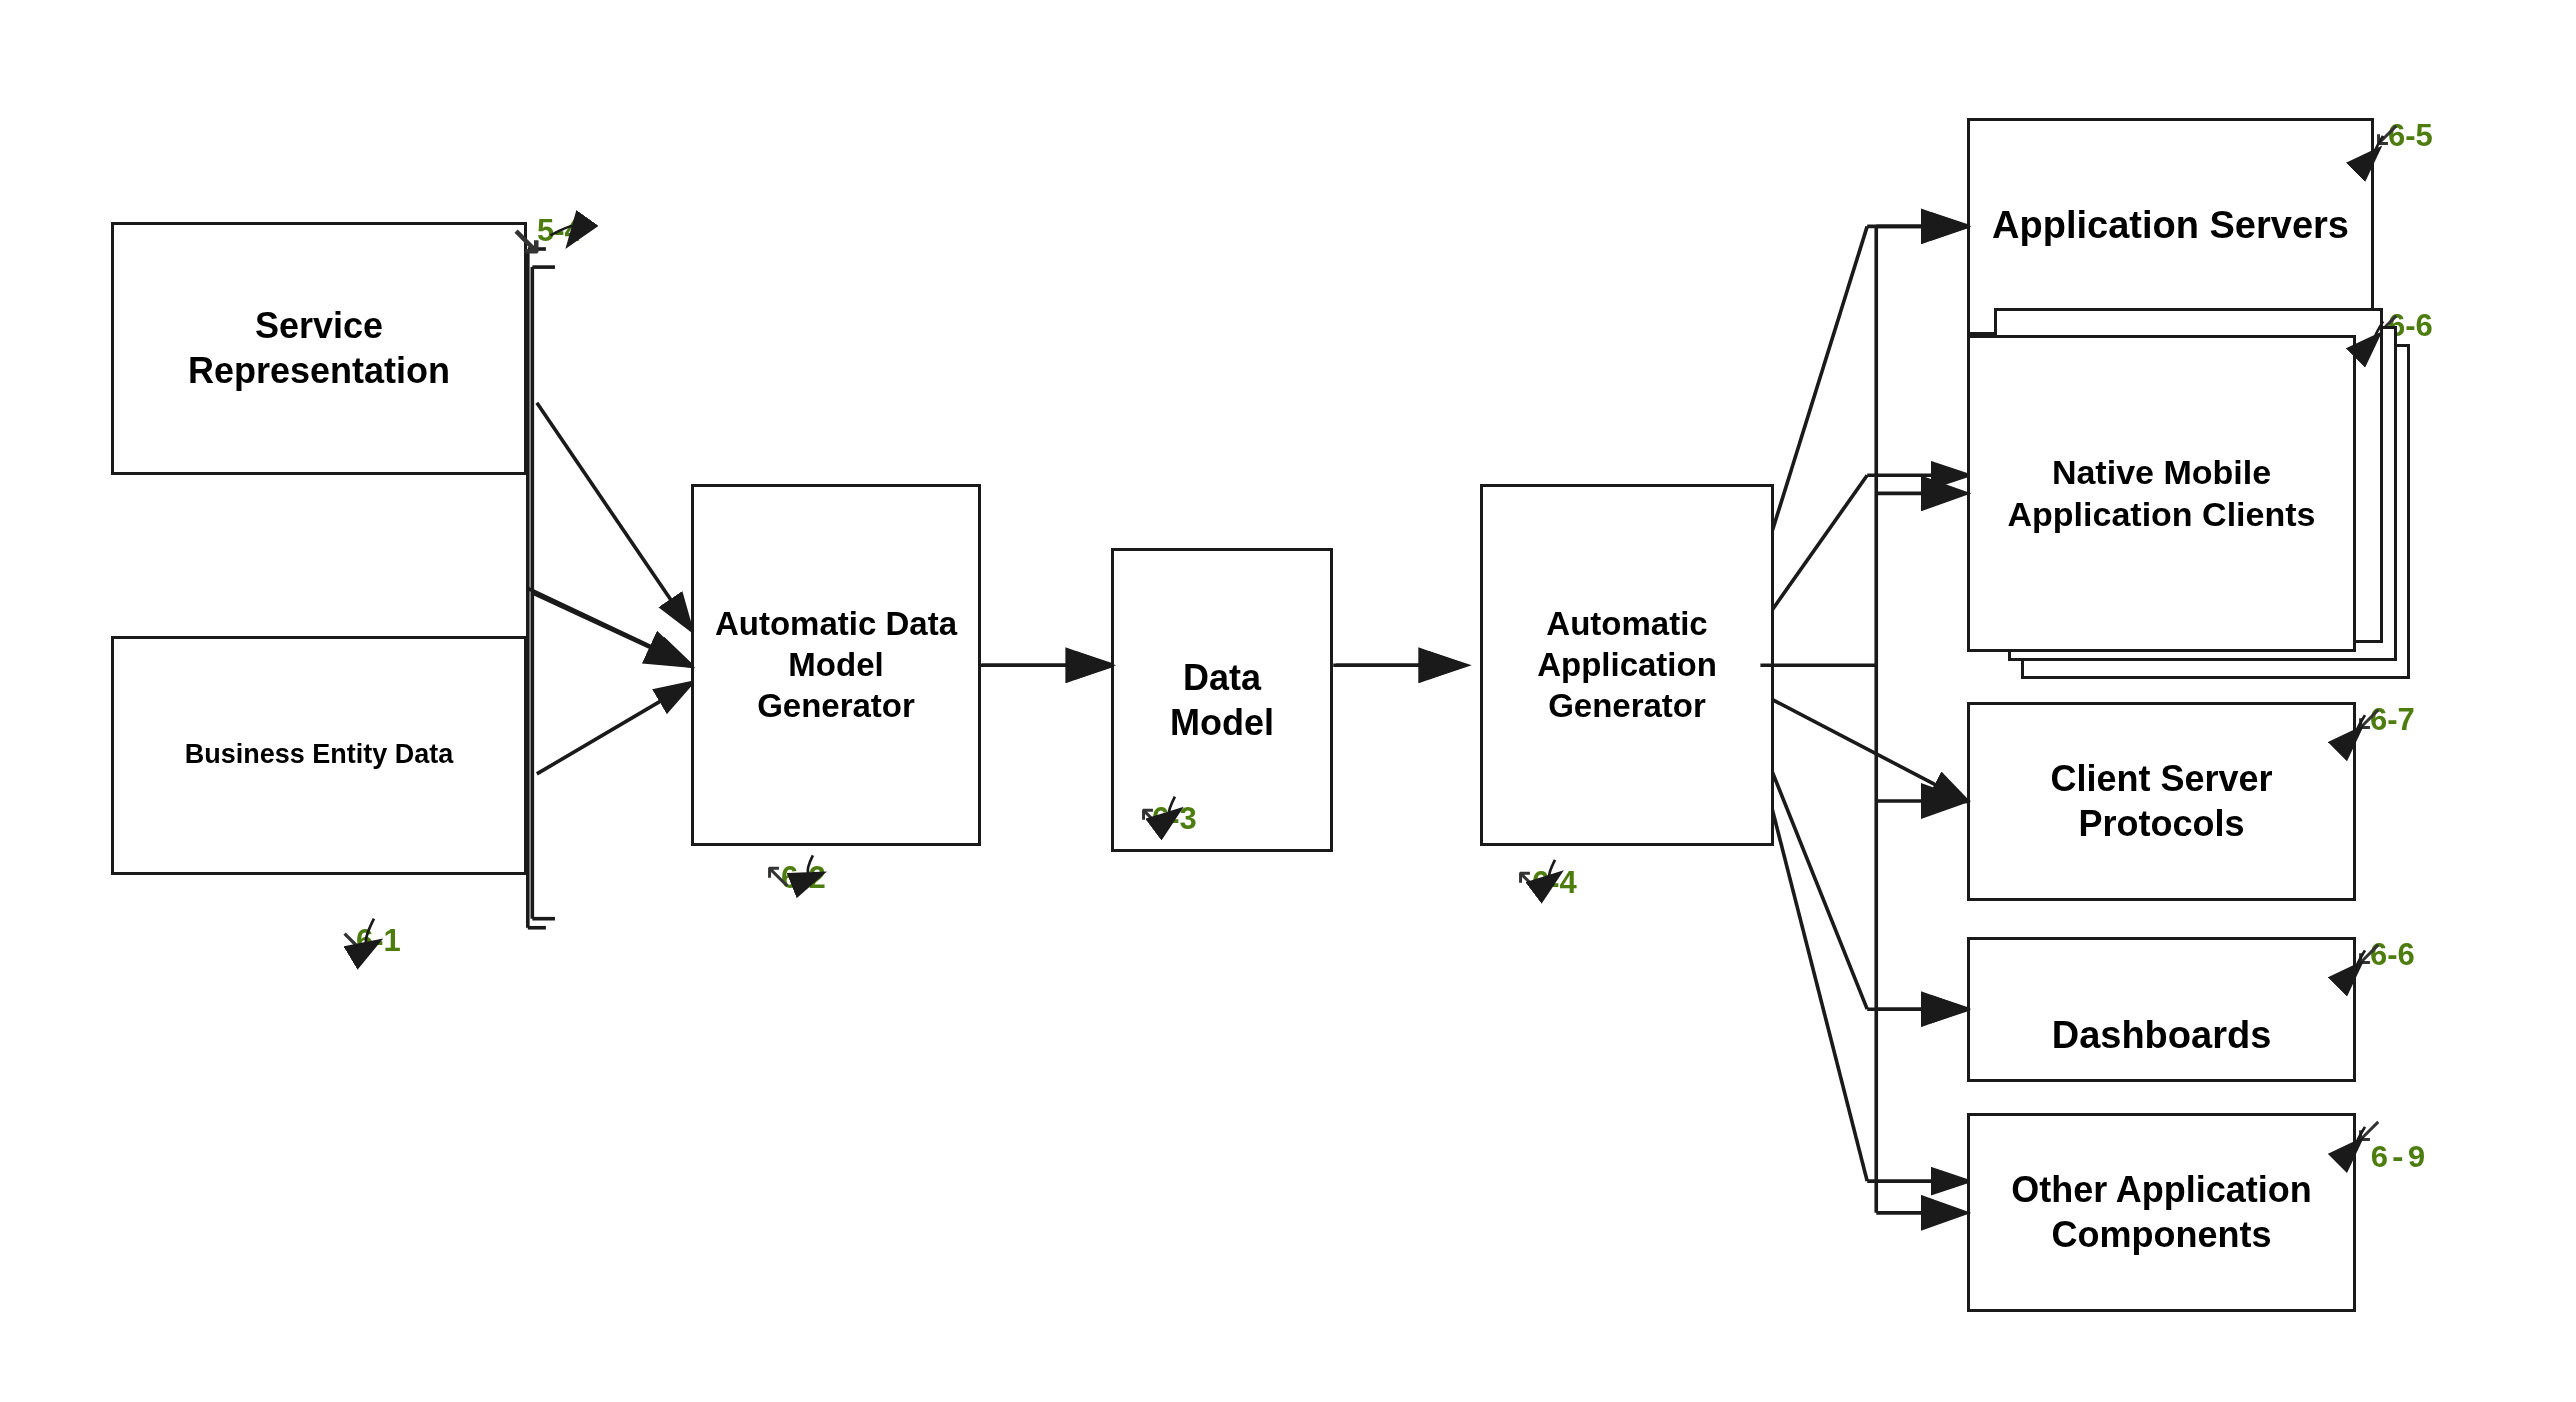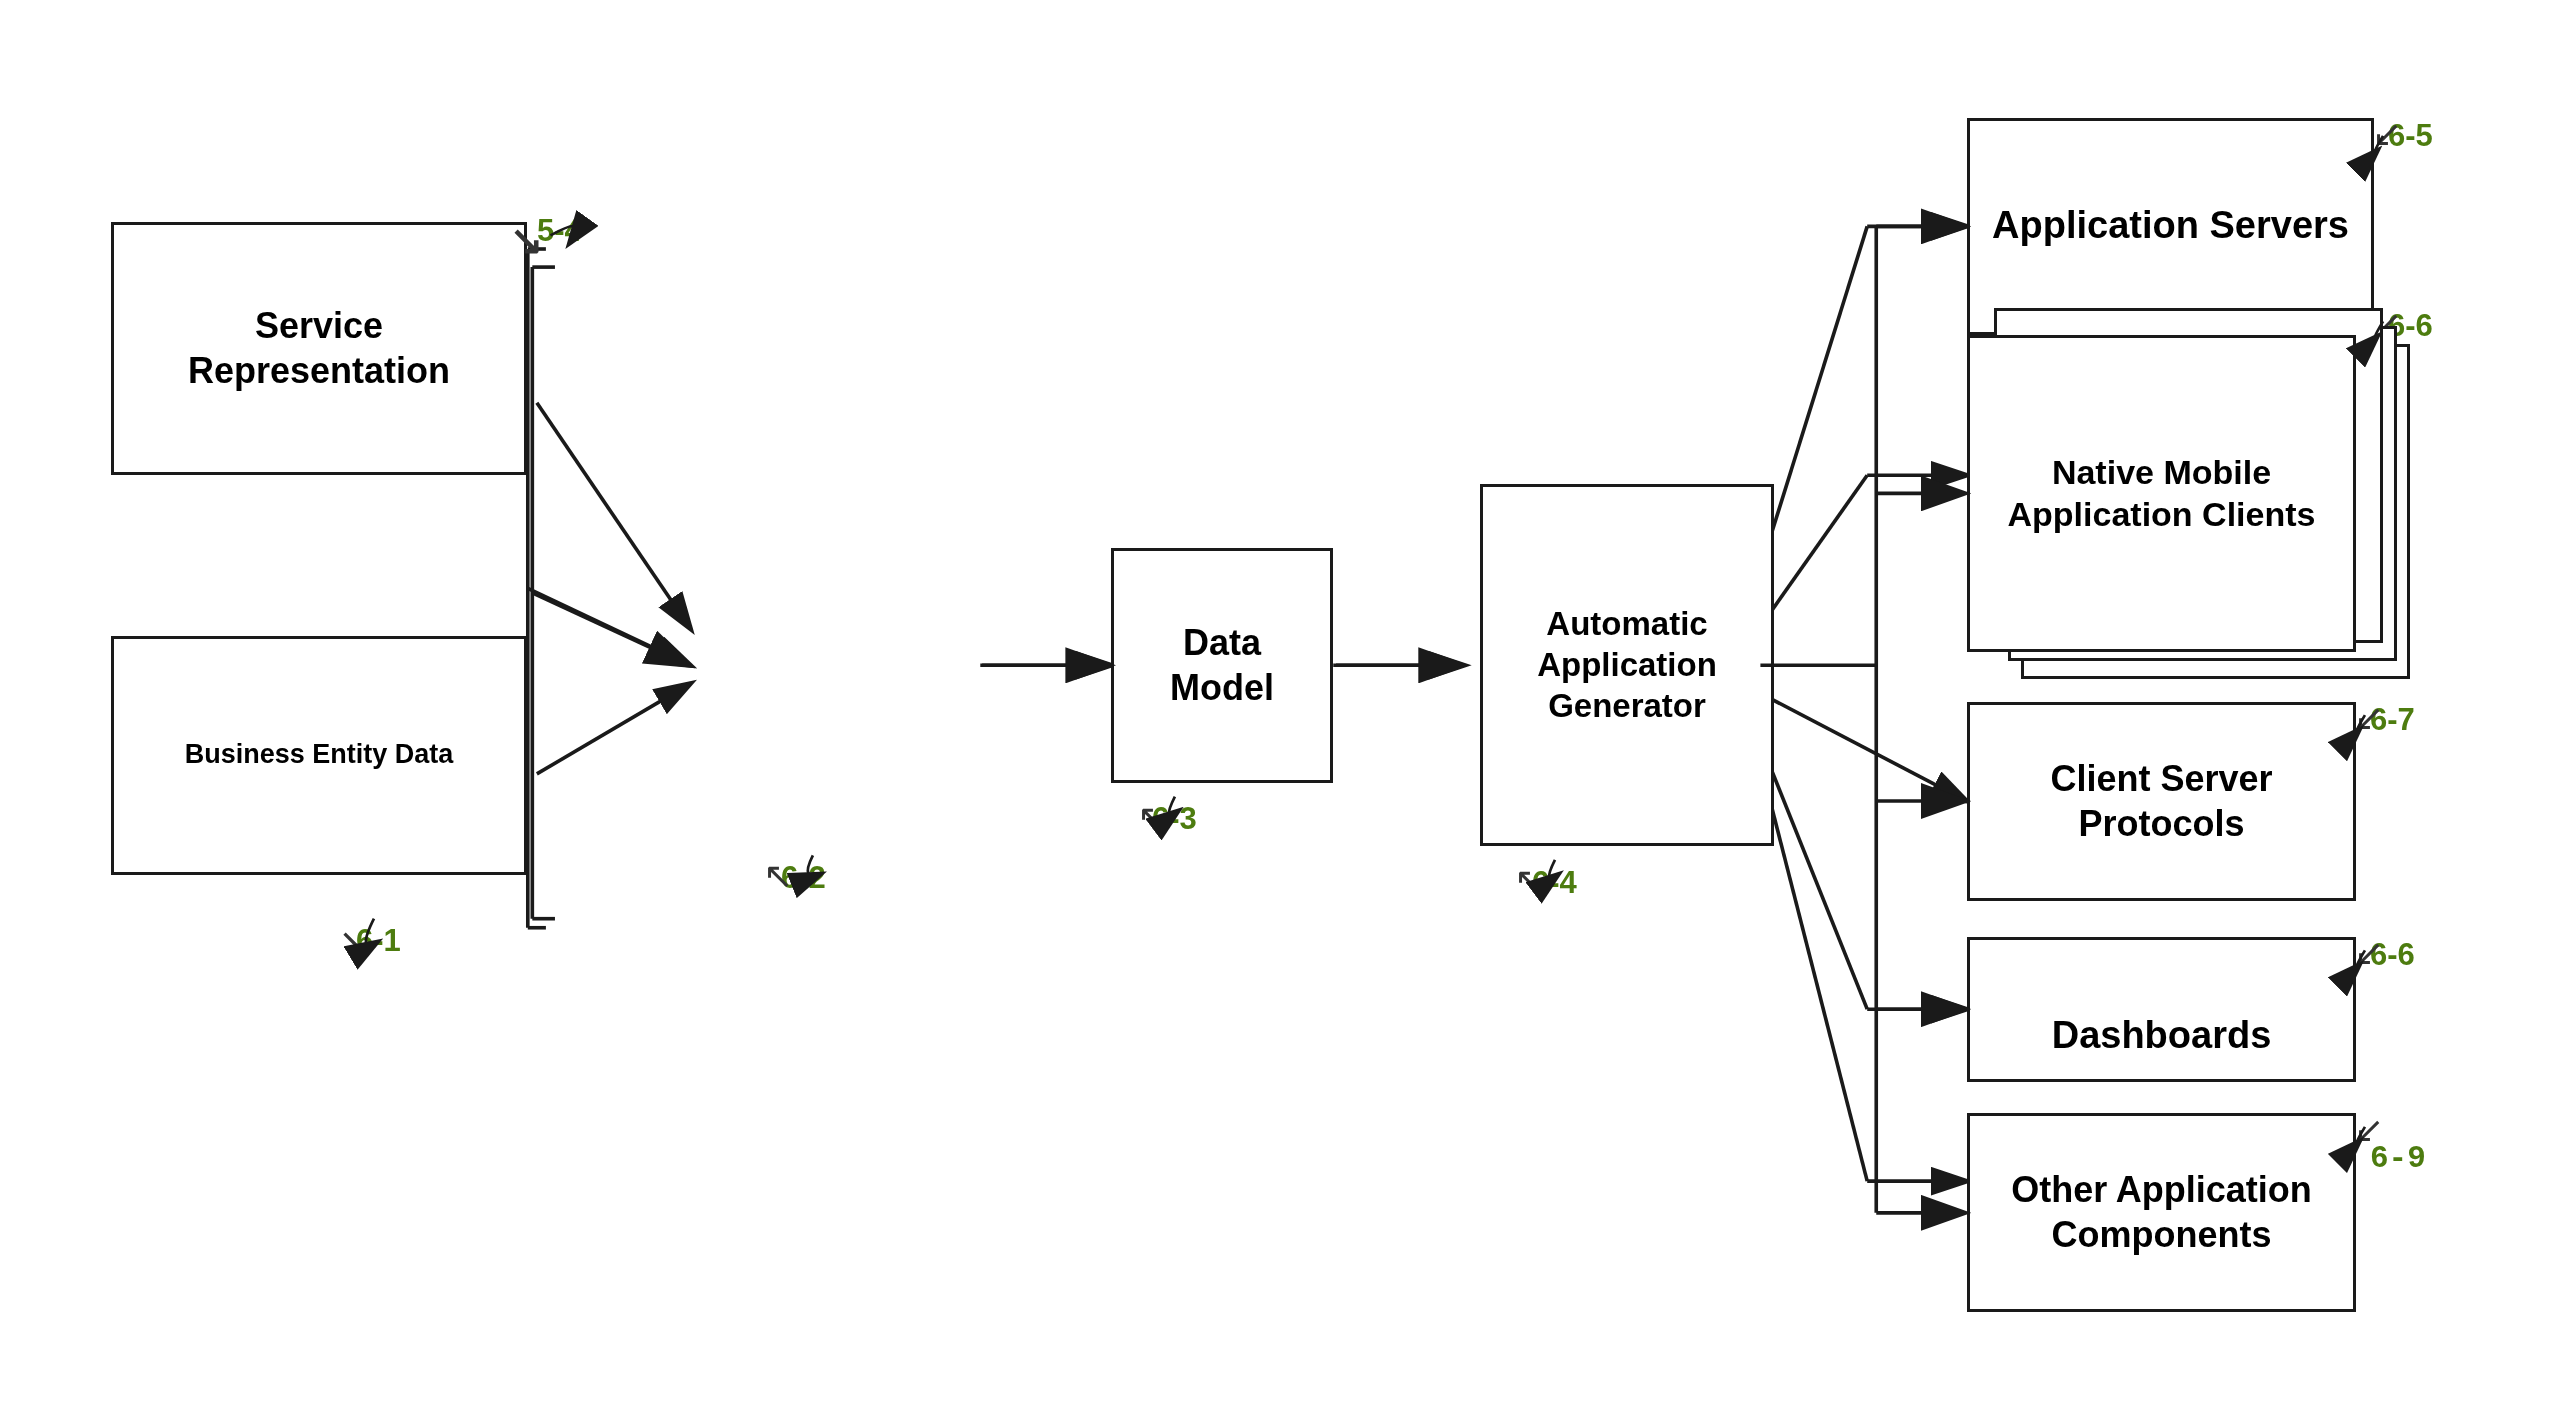--- a/index.html
+++ b/index.html
@@ -105,25 +105,30 @@
   <div style="position:absolute; left:444px; top:149px; font-size:40px; font-weight:bold; transform: scaleX(-1); color:#333;">↙</div>
 
   <div class="box" style="left: 45px; top: 568px; width: 416px; height: 239px; font-size: 27px;">
     <span>Business Entity
 Data</span>
   </div>
 
   <div class="label" style="left: 290px; top: 855px;">6-1</div>
   <div style="position:absolute; left:272px; top:851px; font-size:40px; transform:rotate(180deg) scaleY(-1); color:#333;">↙</div>
 
+  <div class="box" style="left: 625px; top: 416px; width: 290px; height: 362px; font-size: 33px;">
+    <span>Automatic
+Data Model
+Generator</span>
+  </div>
 
   <div class="label" style="left: 715px; top: 792px;">6-2</div>
   <div style="position:absolute; left:697px; top:787px; font-size:36px; color:#333;">↖</div>
 
-  <div class="box" style="left: 1045px; top: 480px; width: 222px; height: 235px; font-size: 36px;">
+  <div class="box" style="left: 1045px; top: 480px; width: 222px; height: 304px; font-size: 36px;">
     <span>Data
 Model</span>
   </div>
 
   <div class="label" style="left: 1086px; top: 733px;">6-3</div>
   <div style="position:absolute; left:1071px; top:729px; font-size:36px; color:#333;">↖</div>
 
   <div class="box" style="left: 1398px; top: 416px; width: 294px; height: 362px; font-size: 33px; margin-left: 16px;">
     <span>Automatic
 Application

